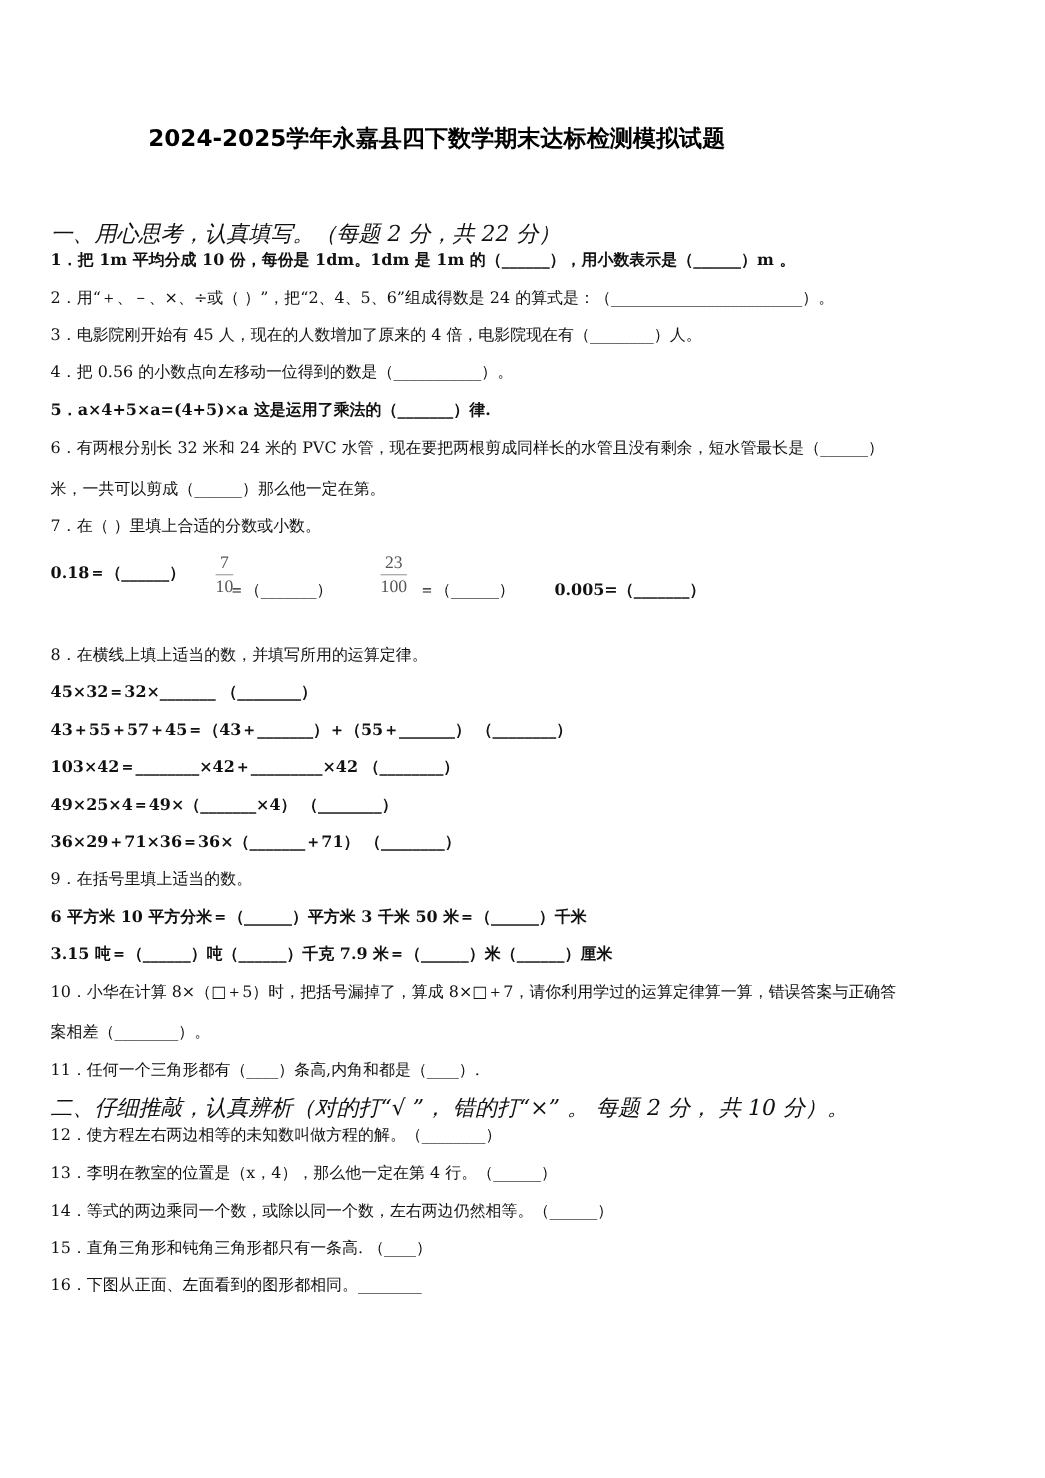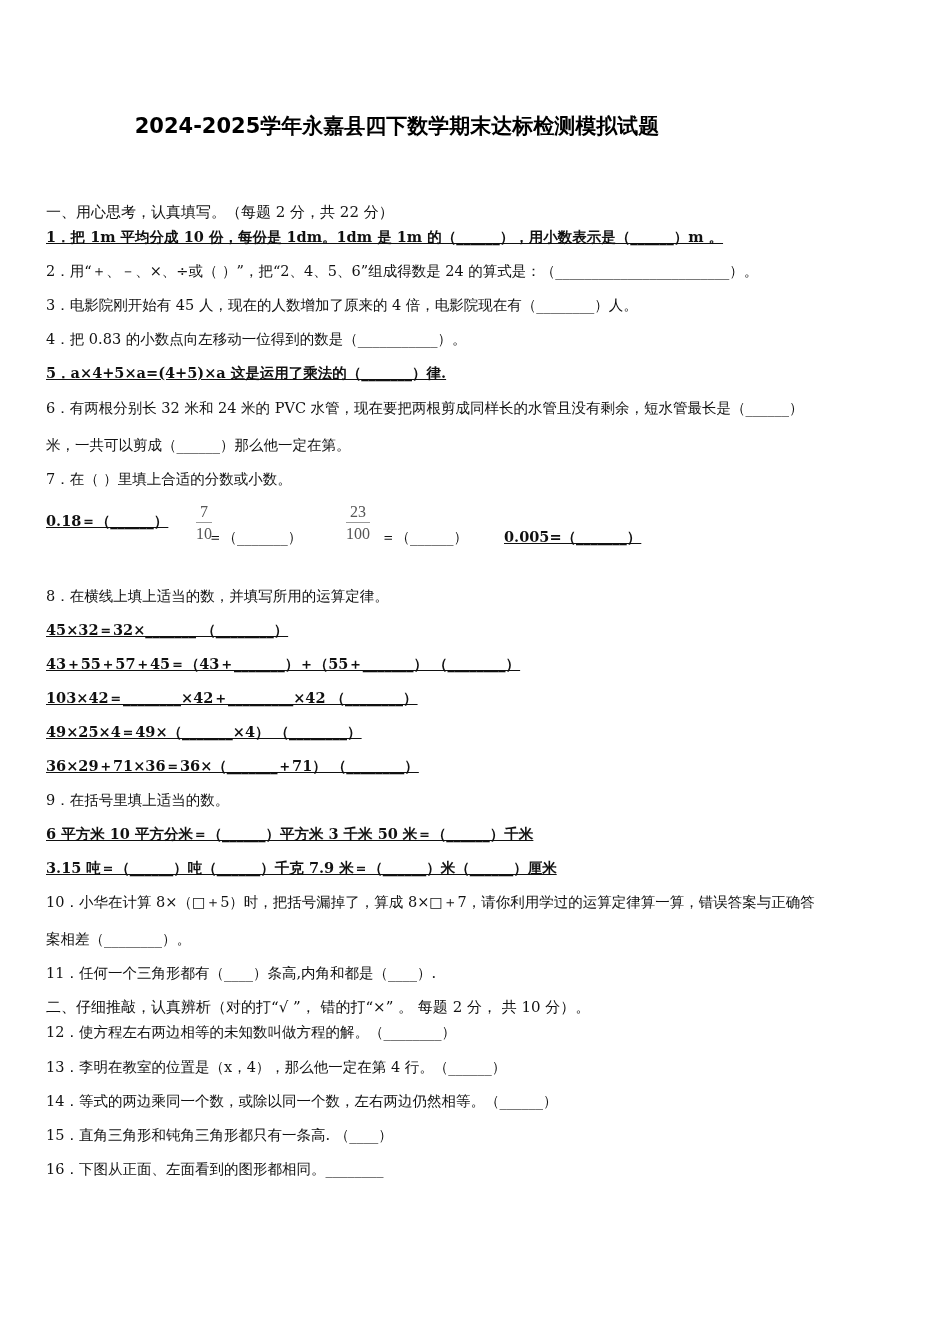--- a/index.html
+++ b/index.html
@@ -2,36 +2,36 @@
 <html><head>
 <meta charset="utf-8">
 <style>
   html, body { margin: 0; padding: 0; background: #ffffff; }
   body { width: 950px; height: 1344px; position: relative; overflow: hidden;
          font-family: "DejaVu Serif", "Liberation Serif", serif; color: #111; }
   .title { position: absolute; left: 0; width: 794px; top: 112px; text-align: center;
            font-family: "DejaVu Sans", "Liberation Sans", sans-serif; font-weight: bold;
            font-size: 21px; letter-spacing: 0px; color: #000; }
   .line { position: absolute; left: 46px; font-size: 14.5px; white-space: nowrap; line-height: 20px; }
-  .b { font-weight: bold; text-decoration: underline; }
-  .sec { font-size: 15px; }
+  .b { font-weight: bold; }
+  .sec { font-size: 20px; font-style: italic; }
   .frac { position: absolute; font-family: "Liberation Serif", serif; color: #555; font-size: 16px; text-align: center; }
   .frac .num { display: block; border-bottom: 1px solid #999; padding: 0 2px; line-height: 20px; }
   .frac .den { display: block; line-height: 22px; }
 </style>
 </head>
 <body>
 
 <div class="title">2024-2025学年永嘉县四下数学期末达标检测模拟试题</div>
 
 <div class="line sec" style="top:202px">一、用心思考，认真填写。（每题 2 分，共 22  分）</div>
 <div class="line b" style="top:227px">1．把 1m 平均分成 10 份，每份是 1dm。1dm 是 1m 的（______），用小数表示是（______）m 。</div>
 <div class="line" style="top:261px">2．用“＋、－、×、÷或（  ）”，把“2、4、5、6”组成得数是 24 的算式是：（________________________）。</div>
 <div class="line" style="top:295px">3．电影院刚开始有 45 人，现在的人数增加了原来的 4 倍，电影院现在有（________）人。</div>
-<div class="line" style="top:329px">4．把 0.83 的小数点向左移动一位得到的数是（___________）。</div>
+<div class="line" style="top:329px">4．把 0.56 的小数点向左移动一位得到的数是（___________）。</div>
 <div class="line b" style="top:363px">5．a×4+5×a=(4+5)×a 这是运用了乘法的（_______）律.</div>
 <div class="line" style="top:398px">6．有两根分别长 32 米和 24 米的 PVC 水管，现在要把两根剪成同样长的水管且没有剩余，短水管最长是（______）</div>
 <div class="line" style="top:435px">米，一共可以剪成（______）那么他一定在第。</div>
 <div class="line" style="top:469px">7．在（    ）里填上合适的分数或小数。</div>
 
 <div class="line b" style="top:511px">0.18＝（______）</div>
 <div class="frac" style="left:196px; top:502px;">
   <span class="num">7</span>
   <span class="den">10</span>
 </div>

